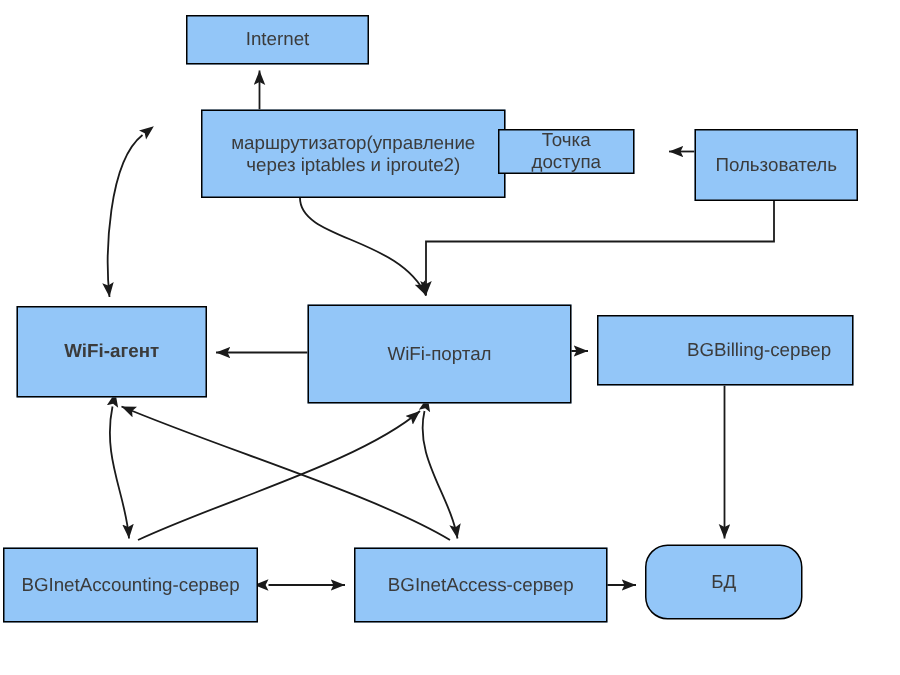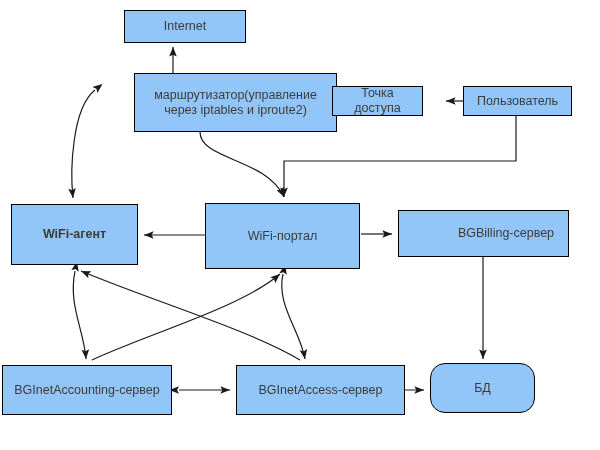--- a/index.html
+++ b/index.html
@@ -103,29 +103,29 @@
 
   <div class="node" style="left:97px; top:73px; width:203px; height:59px;margin-left:37px;">
     <span class="node-label">маршрутизатор(управление
 через iptables и iproute2)</span>
   </div>
 
   <div class="node" style="left:332px; top:86px; width:91px; height:30px;">
     <span class="node-label">Точка доступа</span>
   </div>
 
-  <div class="node" style="left:463px; top:86px; width:109px; height:30px;">
+  <div class="node" style="left:463px; top:86px; width:109px; height:48px;">
     <span class="node-label">Пользователь</span>
   </div>
 
   <div class="node" style="left:11px; top:204px; width:127px; height:61px;font-weight:bold;">
     <span class="node-label">WiFi-агент</span>
   </div>
 
-  <div class="node" style="left:205px; top:203px; width:155px; height:66px;">
+  <div class="node" style="left:205px; top:203px; width:176px; height:66px;">
     <span class="node-label">WiFi-портал</span>
   </div>
 
   <div class="node" style="left:398px; top:210px; width:171px; height:47px;padding-left:45px;">
     <span class="node-label">BGBilling-сервер</span>
   </div>
 
   <div class="node" style="left:2px; top:365px; width:170px; height:50px;">
     <span class="node-label">BGInetAccounting-сервер</span>
   </div>

